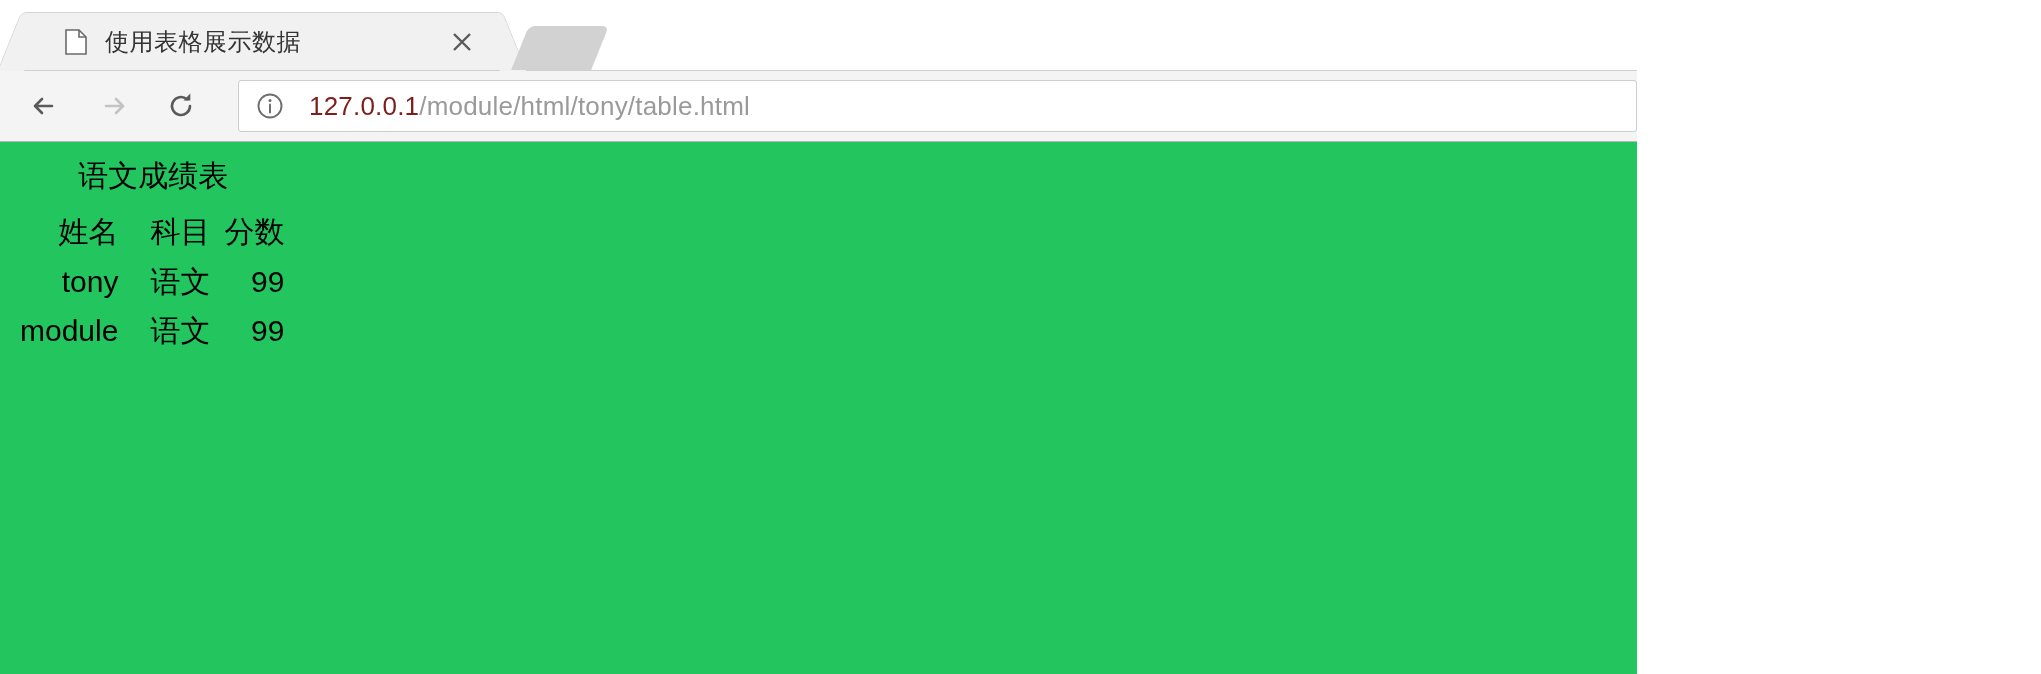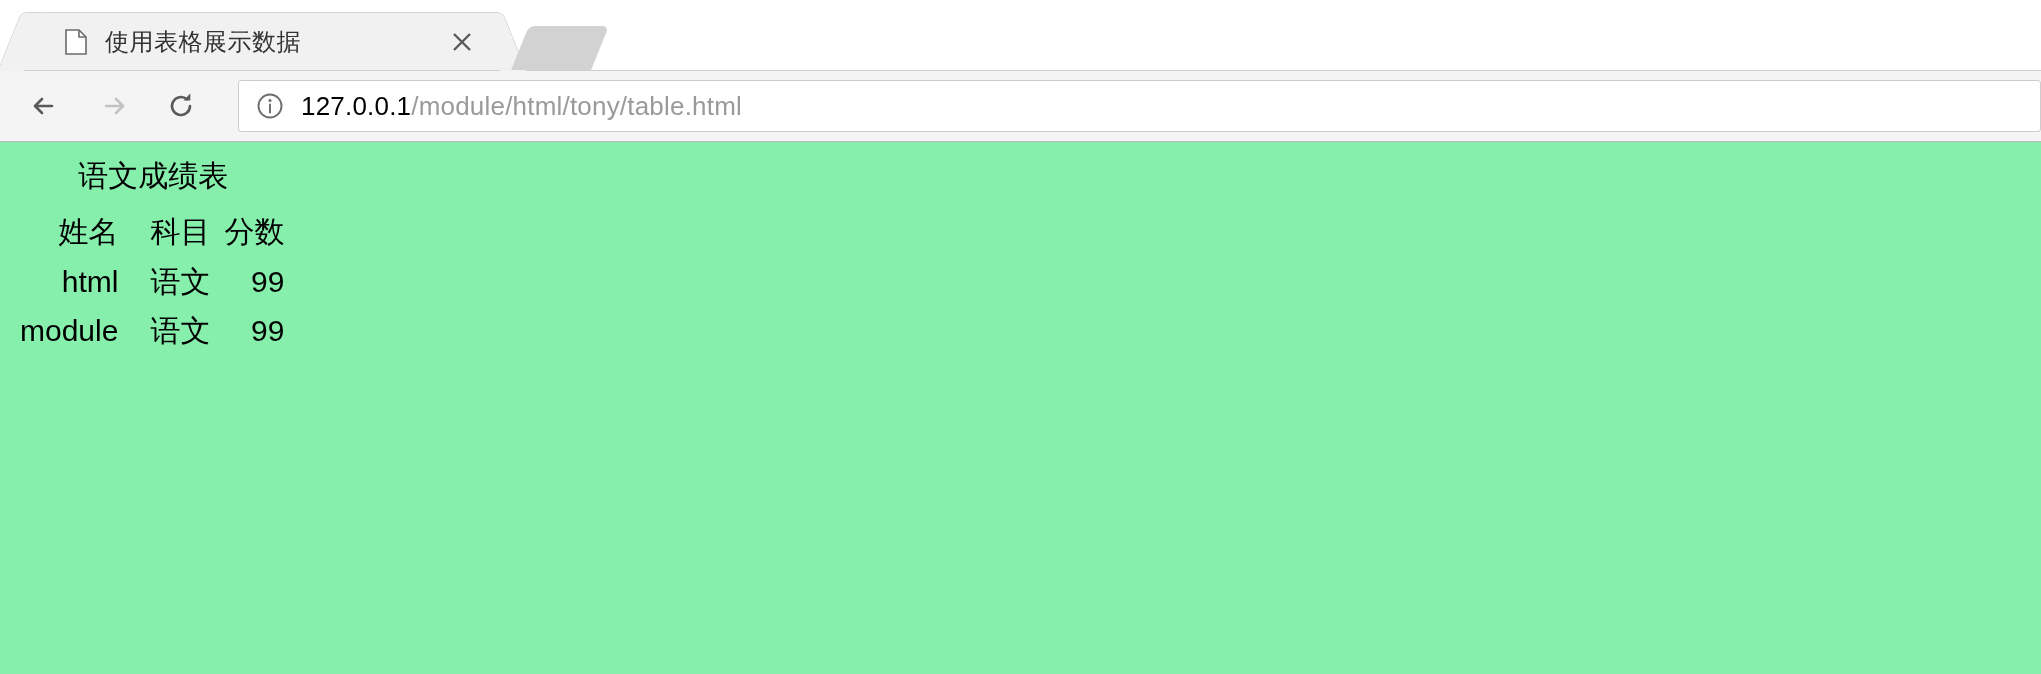--- a/index.html
+++ b/index.html
@@ -9,21 +9,21 @@
   }
   body {
     width: 2041px;
     height: 674px;
     font-family: "Liberation Sans", sans-serif;
     overflow: hidden;
   }
 
   
   .browser {
-    width: 2041px;
+    width: 1637px;
     height: 674px;
     display: flex;
     flex-direction: column;
     background: #ffffff;
   }
 
   
   .tabstrip {
     position: relative;
     height: 70px;
@@ -152,26 +152,26 @@
     flex: 0 0 auto;
     margin-right: 16px;
   }
   .url-text {
     font-size: 26px;
     color: #9a9a9a;
     white-space: nowrap;
     overflow: hidden;
     letter-spacing: 0.2px;
   }
-  .url-host { color: #000000; }
+  .url-host { color: #7f1d1d; margin-left: 8px; }
 
   
   .viewport {
     flex: 1 1 auto;
-    background: #86efac;
+    background: #22c55e;
     overflow: hidden;
     padding: 0;
   }
   table.score-table {
     border-collapse: collapse;
     border-spacing: 2px;
     margin: 14px 0 0 14px;
     font-size: 30px;
     color: #000000;
     font-family: "Liberation Sans", sans-serif;
@@ -254,21 +254,21 @@
       <caption>语文成绩表</caption>
       <thead>
         <tr>
           <th>姓名</th>
           <th>科目</th>
           <th>分数</th>
         </tr>
       </thead>
       <tbody>
         <tr>
-          <td>html</td>
+          <td>tony</td>
           <td>语文</td>
           <td>99</td>
         </tr>
         <tr>
           <td>module</td>
           <td>语文</td>
           <td>99</td>
         </tr>
       </tbody>
     </table>

